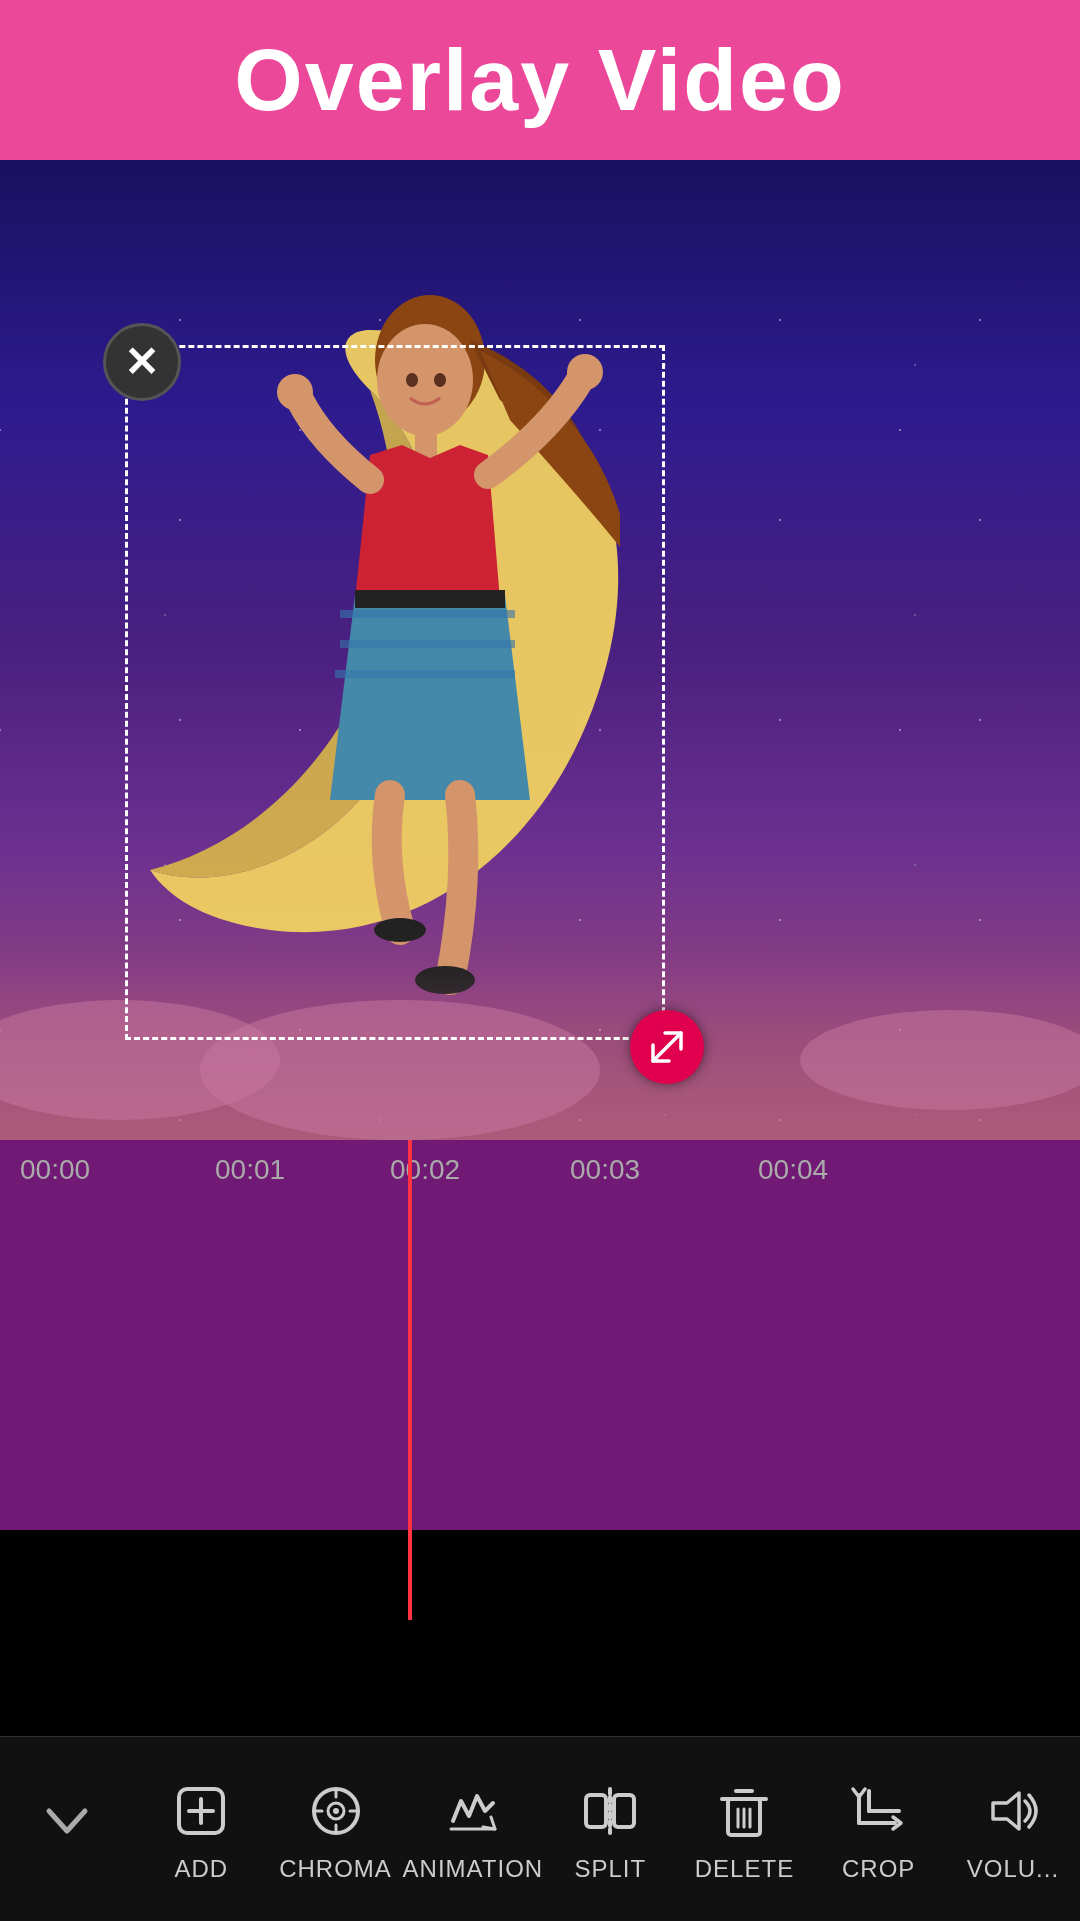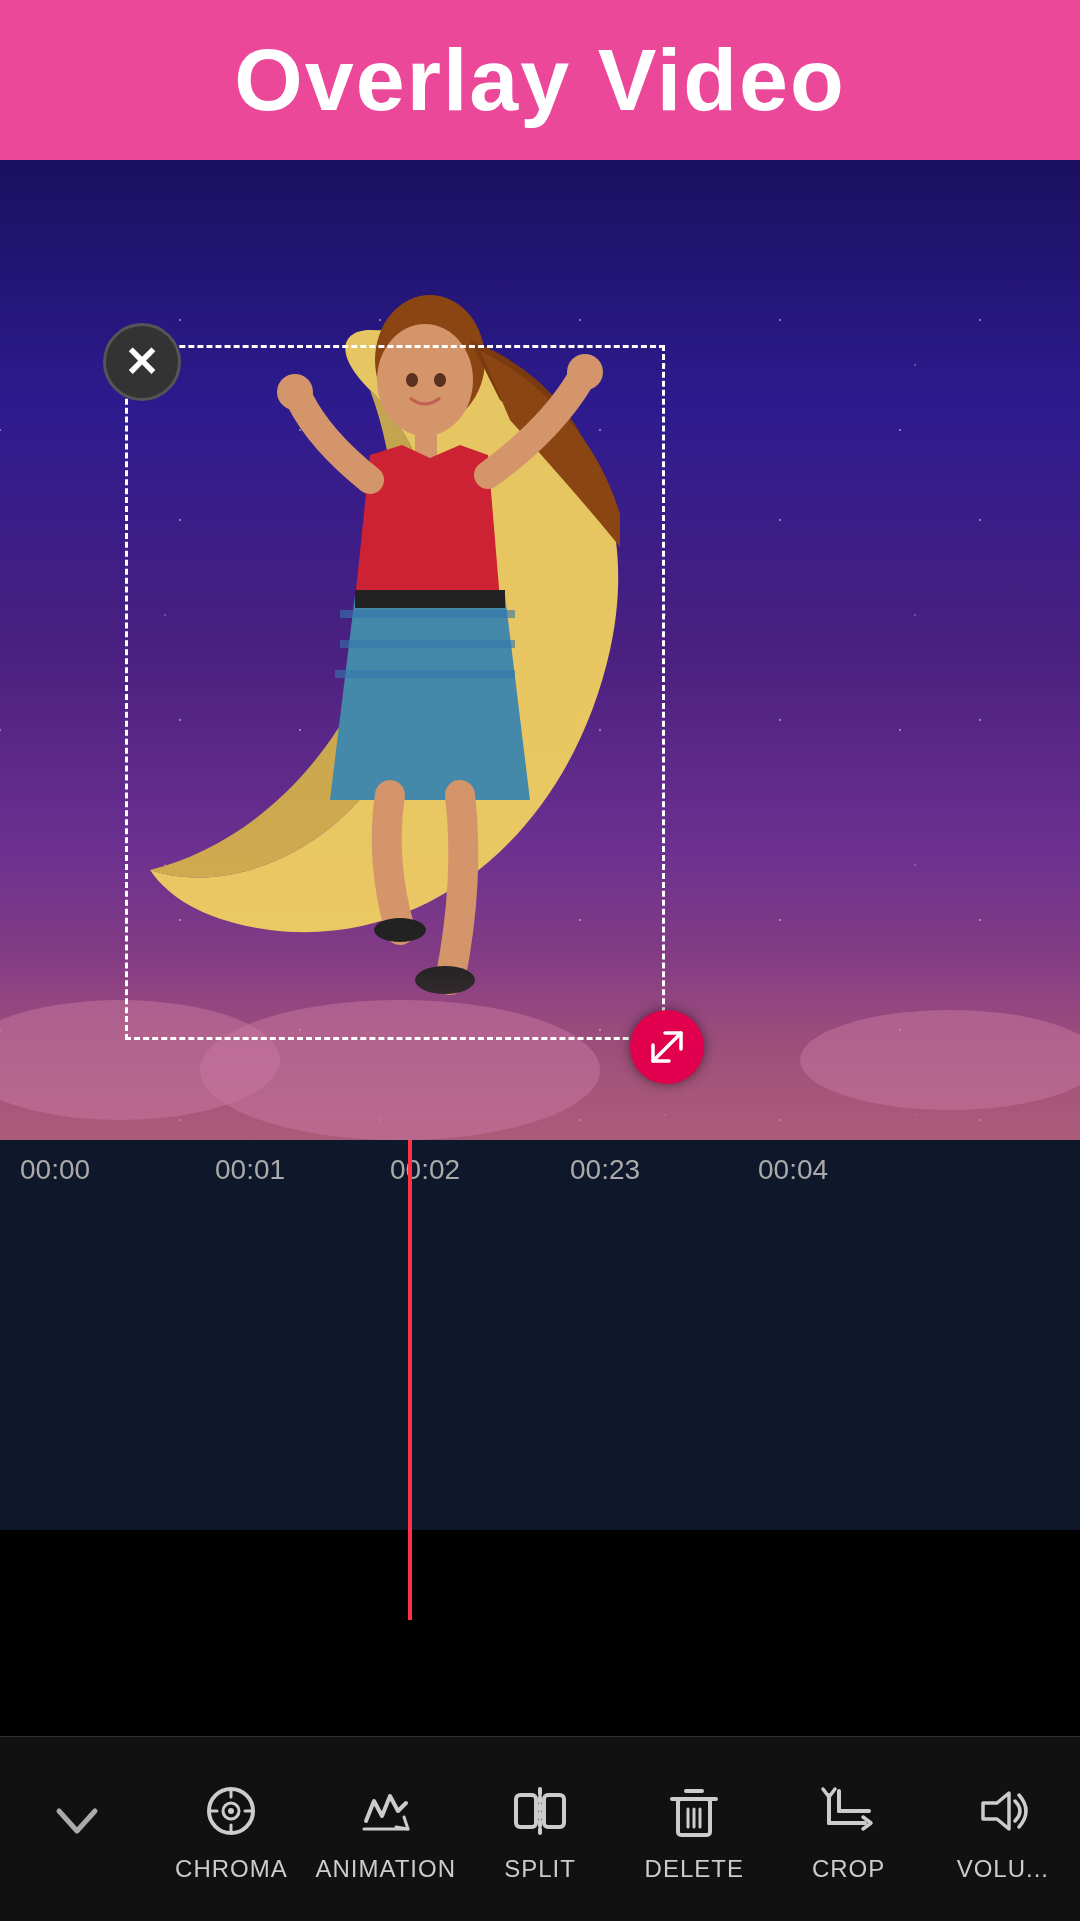--- a/index.html
+++ b/index.html
@@ -119,21 +119,21 @@
       z-index: 10;
       box-shadow: 0 0 12px rgba(0,0,0,0.5);
     }
 
     
     #timeline-area {
       position: absolute;
       top: 1140px;
       left: 0; right: 0;
       height: 390px;
-      background: #0f172a;
+      background: #701a75;
     }
 
     
     #time-markers {
       position: absolute;
       top: 0;
       left: 0; right: 0;
       height: 60px;
       display: flex;
       align-items: center;
@@ -312,36 +312,46 @@
 </div>
 
 <div id="playhead"></div>
 
 <div id="timeline-area">
 
   <div id="time-markers">
     <span class="time-mark" style="left:20px;">00:00</span>
     <span class="time-mark" style="left:215px;">00:01</span>
     <span class="time-mark" style="left:390px;">00:02</span>
-    <span class="time-mark" style="left:570px;">00:23</span>
+    <span class="time-mark" style="left:570px;">00:03</span>
     <span class="time-mark" style="left:758px;">00:04</span>
   </div>
 
 </div>
 
 <div id="toolbar">
 
   <div class="tool-item chevron-item">
     <div class="tool-icon">
       <svg viewBox="0 0 60 60" xmlns="http://www.w3.org/2000/svg">
         <polyline points="12,20 30,40 48,20" stroke="#aaa" stroke-width="5" fill="none" stroke-linecap="round" stroke-linejoin="round"></polyline>
       </svg>
     </div>
   </div>
 
+  <div class="tool-item">
+    <div class="tool-icon">
+      <svg viewBox="0 0 60 60" xmlns="http://www.w3.org/2000/svg">
+        <rect x="8" y="8" width="44" height="44" rx="8" stroke="#ccc" stroke-width="4" fill="none"></rect>
+        <line x1="30" y1="18" x2="30" y2="42" stroke="#ccc" stroke-width="4" stroke-linecap="round"></line>
+        <line x1="18" y1="30" x2="42" y2="30" stroke="#ccc" stroke-width="4" stroke-linecap="round"></line>
+      </svg>
+    </div>
+    <span class="tool-label">ADD</span>
+  </div>
 
   <div class="tool-item">
     <div class="tool-icon">
       <svg viewBox="0 0 60 60" xmlns="http://www.w3.org/2000/svg">
         <circle cx="30" cy="30" r="22" stroke="#ccc" stroke-width="4" fill="none"></circle>
         <circle cx="30" cy="30" r="8" stroke="#ccc" stroke-width="3" fill="none"></circle>
         <circle cx="30" cy="30" r="3" fill="#ccc"></circle>
         <line x1="30" y1="8" x2="30" y2="16" stroke="#ccc" stroke-width="3" stroke-linecap="round"></line>
         <line x1="30" y1="44" x2="30" y2="52" stroke="#ccc" stroke-width="3" stroke-linecap="round"></line>
         <line x1="8" y1="30" x2="16" y2="30" stroke="#ccc" stroke-width="3" stroke-linecap="round"></line>

